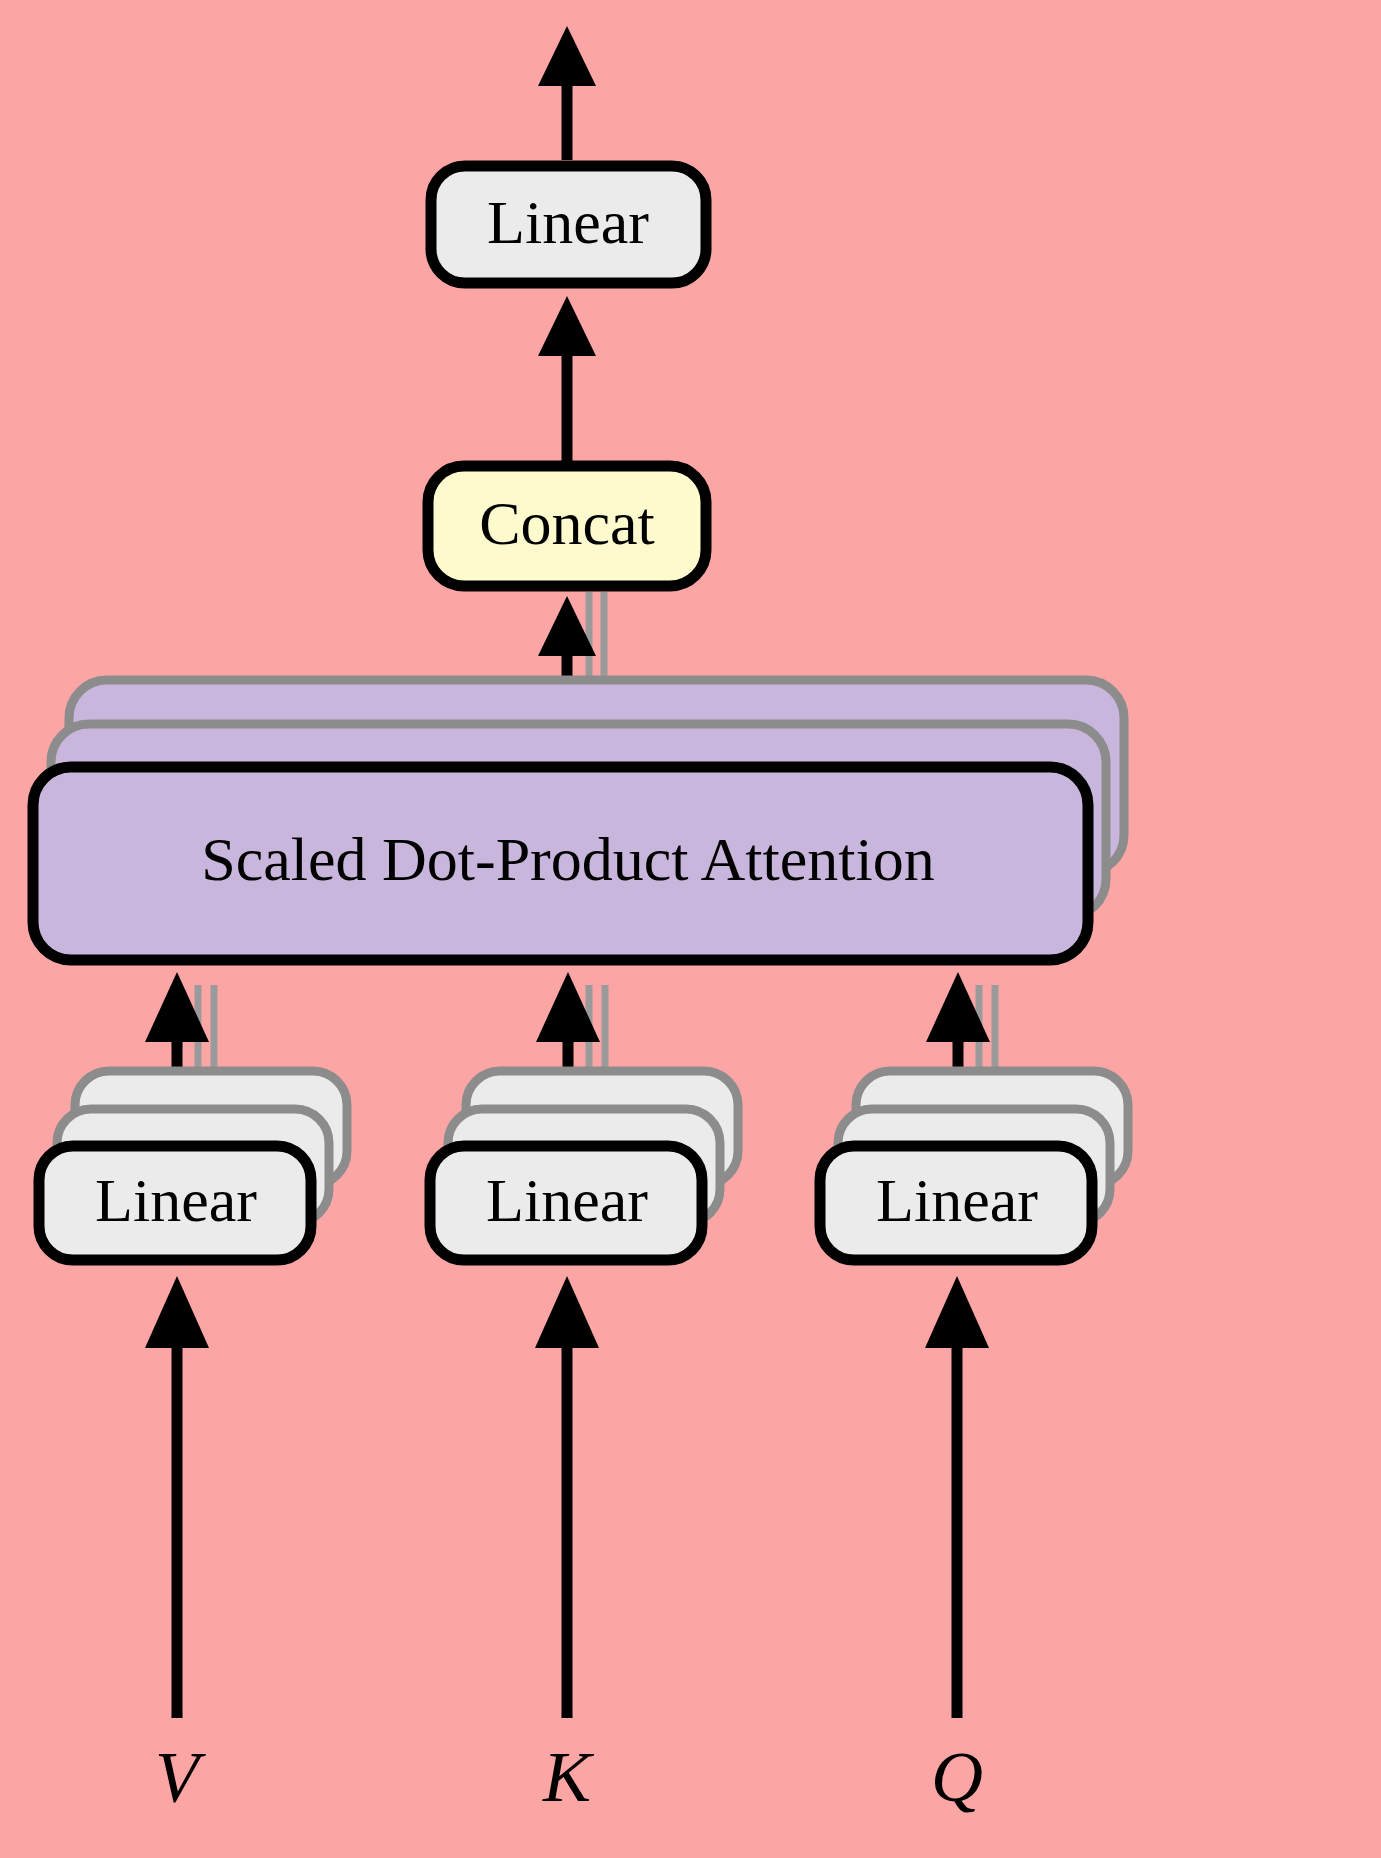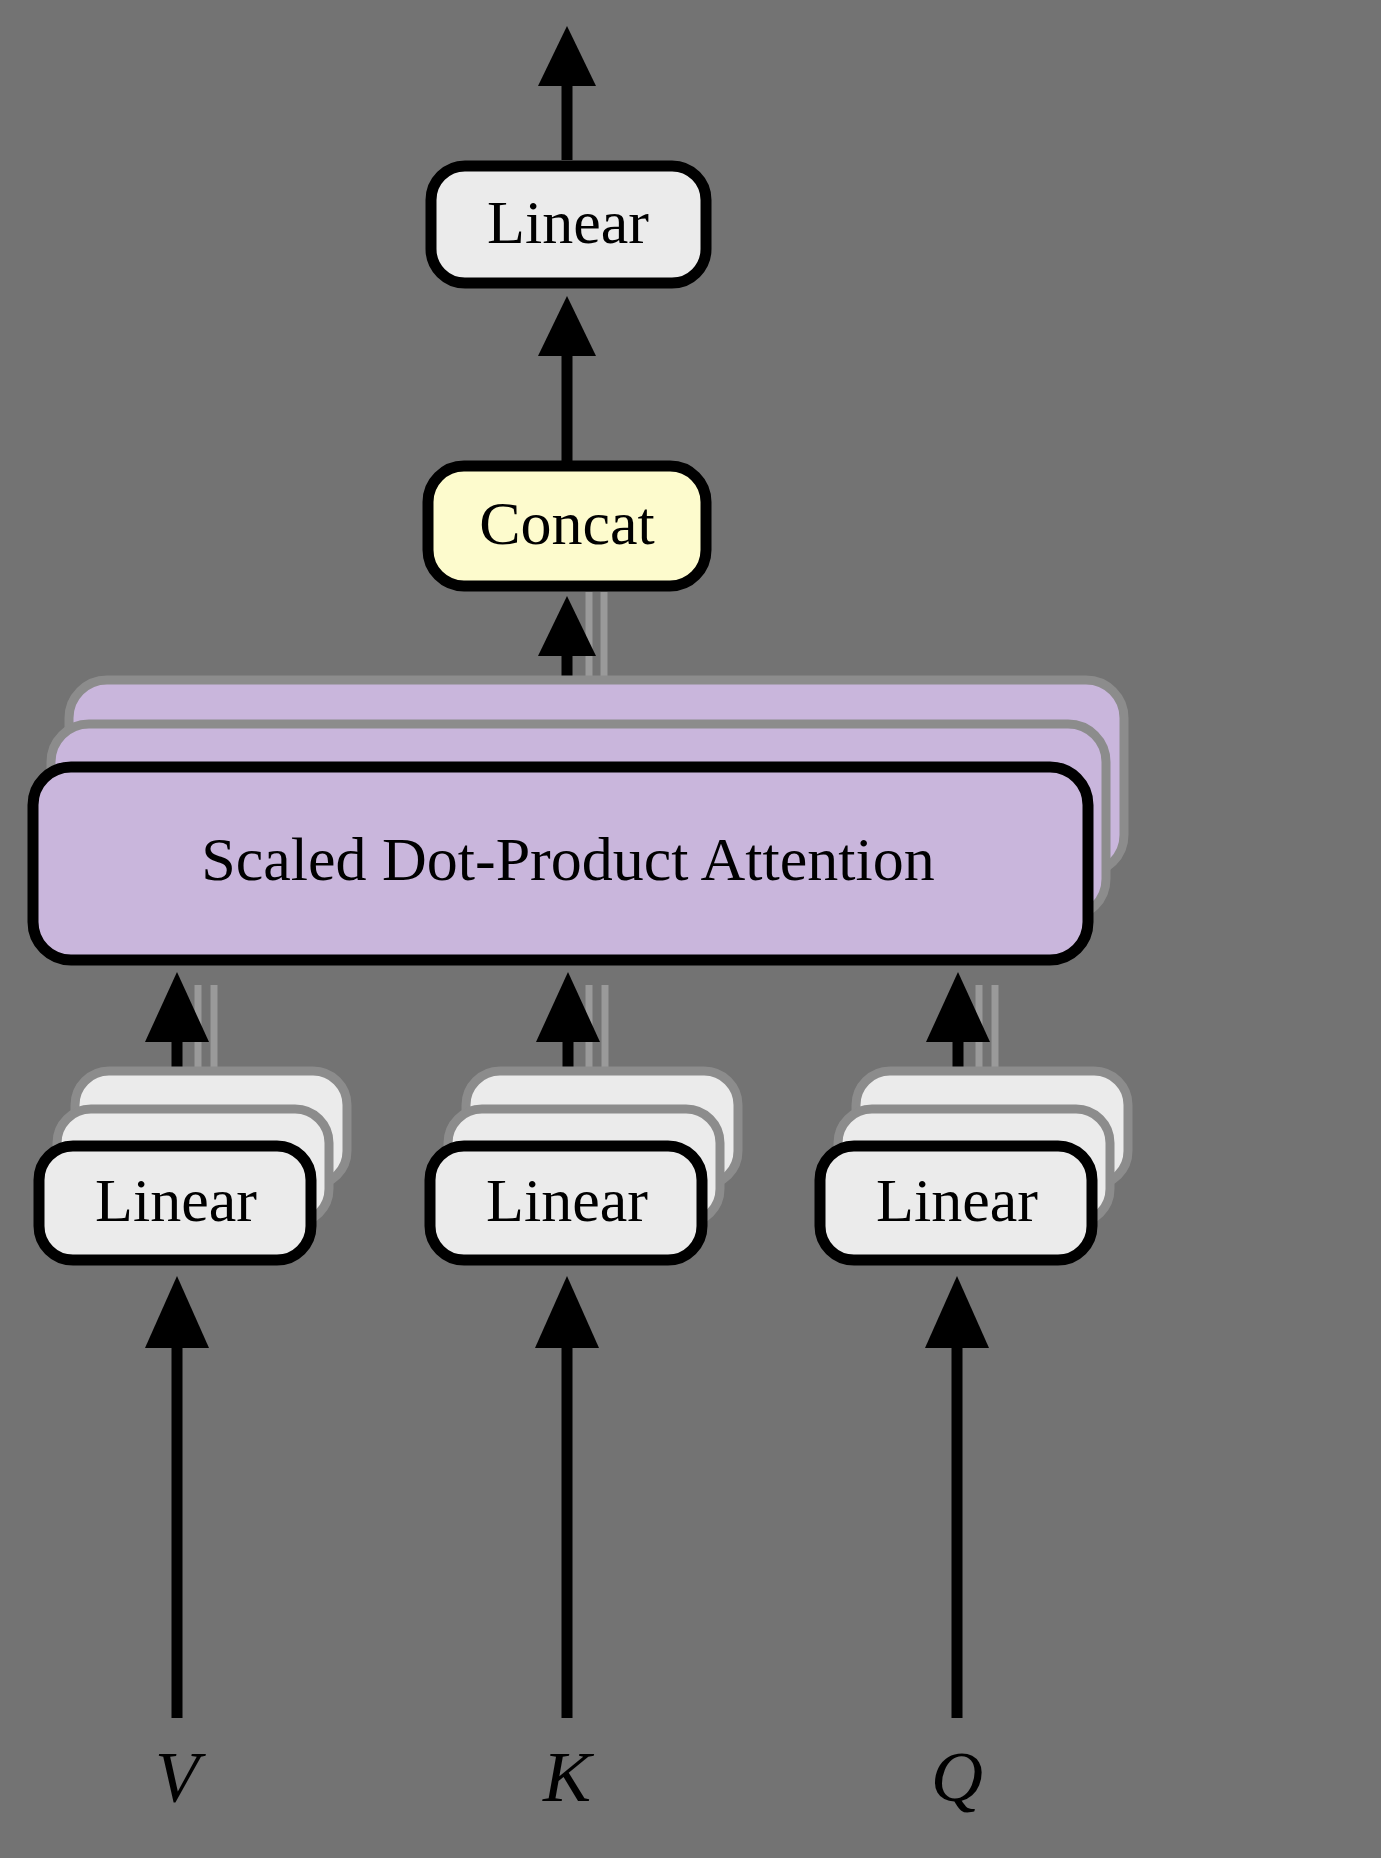--- a/index.html
+++ b/index.html
@@ -7,21 +7,21 @@
     padding: 0;
     background: #ffffff;
   }
   body {
     font-family: "Liberation Serif", "DejaVu Serif", serif;
   }
   #stage {
     position: relative;
     width: 1381px;
     height: 1858px;
-    background: #737373;
+    background: #fca5a5;
     overflow: hidden;
   }
   svg#diagram {
     position: absolute;
     left: 0;
     top: 0;
     width: 1381px;
     height: 1858px;
     display: block;
   }

